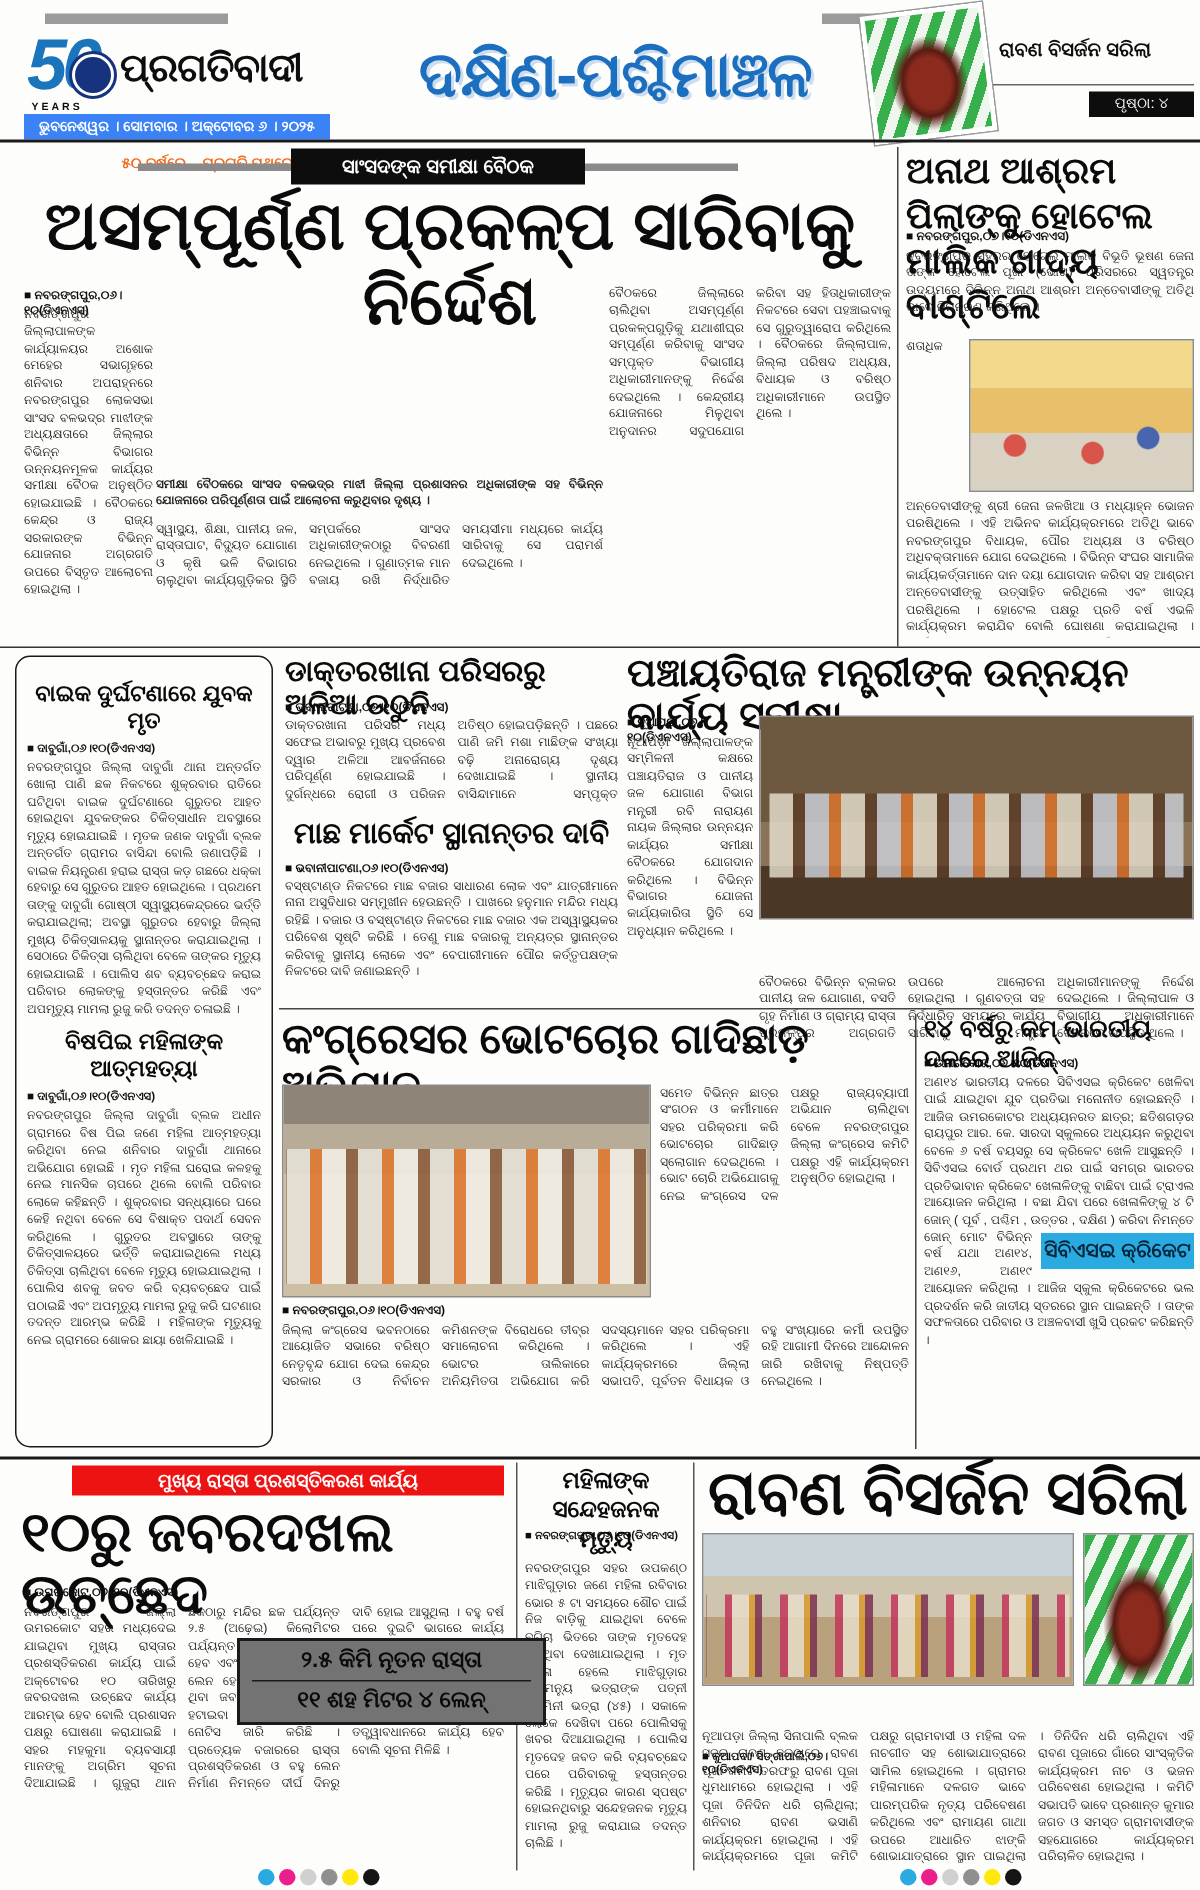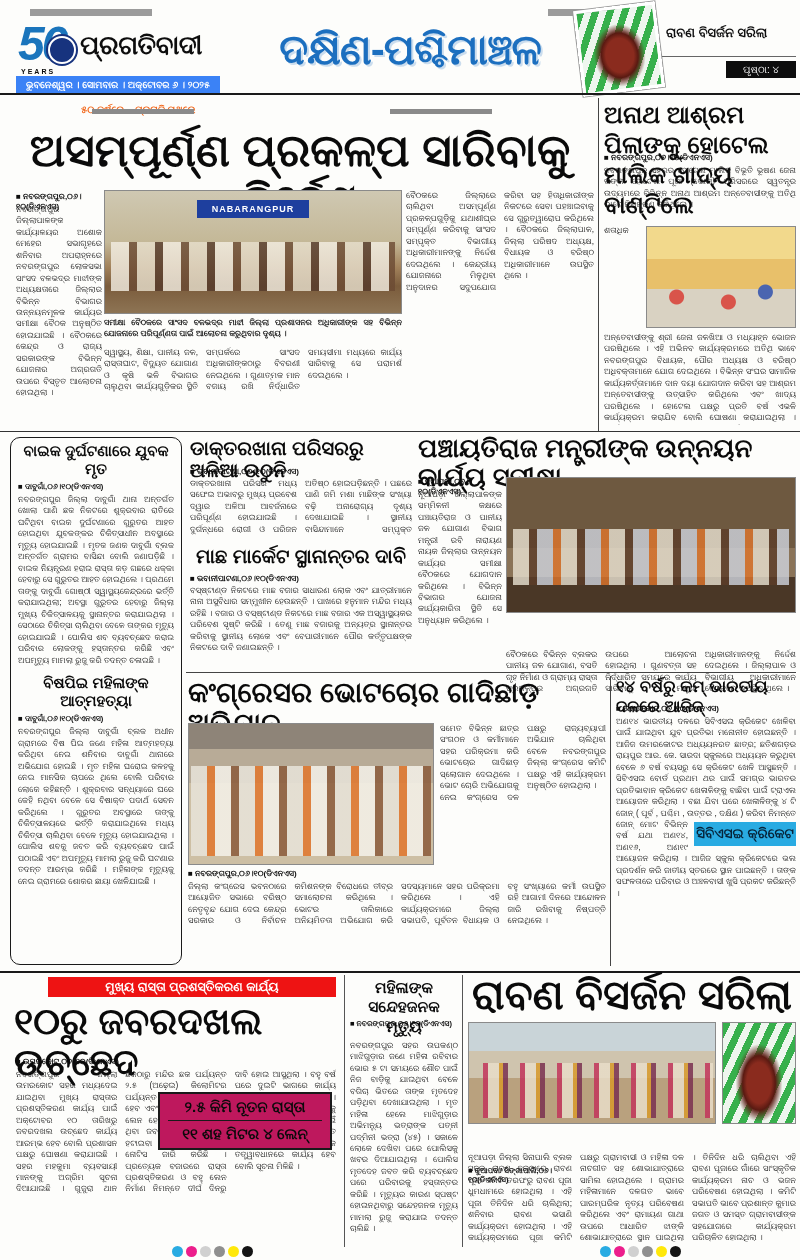--- a/index.html
+++ b/index.html
@@ -65,21 +65,21 @@
   .orph-flow2{left:604px;top:225px;width:192px;height:200px;}
   .orph-photo{float:right;width:148px;height:100px;margin:1px 0 4px 6px;border:1px solid #8a8a8a;
      background:radial-gradient(circle at 20% 70%,#d9544a 0 7px,rgba(0,0,0,0) 8px),
      radial-gradient(circle at 55% 75%,#d9544a 0 7px,rgba(0,0,0,0) 8px),
      radial-gradient(circle at 80% 65%,#4a65b0 0 7px,rgba(0,0,0,0) 8px),
      linear-gradient(180deg,#f2d98c 0 32%,#e8c06a 32% 62%,#d9d2c2 62% 100%);}
   .h-rule-430{left:0;top:431px;width:800px;height:1px;background:#333;}
 
   
   .left-box{left:10px;top:437px;width:172px;height:528px;border:1.5px solid #1a1a1a;border-radius:10px;
-            padding:4px 7px;box-sizing:border-box;}
+            padding:16px 7px;box-sizing:border-box;}
   .box-headline{font-size:15px;font-weight:bold;line-height:1.2;text-align:center;color:#0a0a0a;}
   .box-byline{font-size:7.8px;font-weight:bold;margin:4px 0 2px 0;}
   .box-body{font-size:8.2px;line-height:1.4;text-align:justify;color:#1c1c1c;}
 
   
   .hosp-headline{left:190px;top:438px;width:222px;font-size:19.5px;}
   .hosp-byline{left:190px;top:467px;width:120px;}
   .hosp-body{left:190px;top:478px;width:222px;height:63px;}
   .fish-headline{left:190px;top:546px;width:222px;font-size:19.5px;text-align:center;}
   .fish-byline{left:190px;top:574px;width:140px;}
@@ -116,21 +116,21 @@
   .cbse-box{float:right;width:102px;height:24px;background:#29abe2;color:#06243a;font-size:13.5px;font-weight:bold;
             text-align:center;line-height:24px;margin:3px 0 3px 6px;}
   .h-rule-971{left:0;top:971px;width:800px;height:2px;}
 
   
   .evic-kicker{left:48px;top:977px;width:288px;height:20px;background:#ee1313;color:#fff;font-size:12.5px;
                font-weight:bold;text-align:center;line-height:20px;}
   .evic-headline{left:14px;top:1001px;width:322px;text-align:left;font-size:37px;}
   .evic-byline{left:16px;top:1057px;width:160px;}
   .evic-body{left:16px;top:1069px;width:320px;height:175px;}
-  .road-box{left:158px;top:1092px;width:174px;height:58px;background:#be185d;border:2px solid #1a1a1a;box-sizing:border-box;z-index:3;}
+  .road-box{left:158px;top:1092px;width:206px;height:58px;background:#737373;border:2px solid #1a1a1a;box-sizing:border-box;z-index:3;}
   .road-line{font-size:15px;font-weight:bold;text-align:center;line-height:26px;color:#0a0a0a;}
   .road-div{height:1px;background:#1a1a1a;margin:0 8px;}
   .v-rule-b1{left:344px;top:975px;width:1px;height:272px;background:#555;}
   .death-headline{left:350px;top:978px;width:108px;text-align:center;font-size:15.5px;line-height:1.25;}
   .death-byline{left:350px;top:1019px;width:108px;font-size:7.5px;}
   .death-body{left:350px;top:1040px;width:108px;height:204px;}
   .v-rule-b2{left:462px;top:975px;width:1px;height:272px;background:#555;}
   .rav-headline{left:468px;top:973px;width:328px;text-align:center;font-size:41px;}
   .rav-photo1{left:468px;top:1022px;width:248px;height:102px;position:absolute;
      background:linear-gradient(180deg,#c9d4d8 0 28%,#cfc4ae 28% 55%,#b9a17e 55% 100%);}
@@ -166,26 +166,24 @@
   <div class="abs section-title">ଦକ୍ଷିଣ-ପଶ୍ଚିମାଞ୍ଚଳ</div>
 
   <div class="abs promo-photo"></div>
   <div class="abs promo-title">ରାବଣ ବିସର୍ଜନ ସରିଲା</div>
   <div class="abs promo-rule"></div>
   <div class="abs page-badge">ପୃଷ୍ଠା: ୪</div>
   <div class="abs rule mast-rule"></div>
 
   <div class="abs kick-rule-l"></div>
   <div class="abs kick-rule-r"></div>
+  <div class="abs lead-kicker">ସାଂସଦଙ୍କ ସମୀକ୍ଷା ବୈଠକ</div>
   <div class="abs headline lead-headline">ଅସମ୍ପୂର୍ଣ୍ଣ ପ୍ରକଳ୍ପ ସାରିବାକୁ ନିର୍ଦ୍ଦେଶ</div>
   <div class="abs byline lead-byline">■ ନବରଙ୍ଗପୁର,୦୬।୧୦(ଡିଏନଏସ)</div>
   <div class="abs body-text lead-colA">ନବରଙ୍ଗପୁର ଜିଲ୍ଲାପାଳଙ୍କ କାର୍ଯ୍ୟାଳୟର ଅଶୋକ ମେହେର ସଭାଗୃହରେ ଶନିବାର ଅପରାହ୍ନରେ ନବରଙ୍ଗପୁର ଲୋକସଭା ସାଂସଦ ବଳଭଦ୍ର ମାଝୀଙ୍କ ଅଧ୍ୟକ୍ଷତାରେ ଜିଲ୍ଲାର ବିଭିନ୍ନ ବିଭାଗର ଉନ୍ନୟନମୂଳକ କାର୍ଯ୍ୟର ସମୀକ୍ଷା ବୈଠକ ଅନୁଷ୍ଠିତ ହୋଇଯାଇଛି । ବୈଠକରେ କେନ୍ଦ୍ର ଓ ରାଜ୍ୟ ସରକାରଙ୍କ ବିଭିନ୍ନ ଯୋଜନାର ଅଗ୍ରଗତି ଉପରେ ବିସ୍ତୃତ ଆଲୋଚନା ହୋଇଥିଲା ।</div>
-  <div class="lead-photo photo">
-    <div class="nbp-sign">NABARANGPUR</div>
-  </div>
   <div class="abs lead-caption">ସମୀକ୍ଷା ବୈଠକରେ ସାଂସଦ ବଳଭଦ୍ର ମାଝୀ ଜିଲ୍ଲା ପ୍ରଶାସନର ଅଧିକାରୀଙ୍କ ସହ ବିଭିନ୍ନ ଯୋଜନାରେ ପରିପୂର୍ଣ୍ଣତା ପାଇଁ ଆଲୋଚନା କରୁଥିବାର ଦୃଶ୍ୟ ।</div>
   <div class="abs body-text cols3 lead-colB">ସ୍ୱାସ୍ଥ୍ୟ, ଶିକ୍ଷା, ପାନୀୟ ଜଳ, ରାସ୍ତାଘାଟ, ବିଦ୍ୟୁତ ଯୋଗାଣ ଓ କୃଷି ଭଳି ବିଭାଗର ଚାଲୁଥିବା କାର୍ଯ୍ୟଗୁଡ଼ିକର ସ୍ଥିତି ସମ୍ପର୍କରେ ସାଂସଦ ଅଧିକାରୀଙ୍କଠାରୁ ବିବରଣୀ ନେଇଥିଲେ । ଗୁଣାତ୍ମକ ମାନ ବଜାୟ ରଖି ନିର୍ଦ୍ଧାରିତ ସମୟସୀମା ମଧ୍ୟରେ କାର୍ଯ୍ୟ ସାରିବାକୁ ସେ ପରାମର୍ଶ ଦେଇଥିଲେ ।</div>
   <div class="abs body-text cols2 lead-colC">ବୈଠକରେ ଜିଲ୍ଲାରେ ଚାଲିଥିବା ଅସମ୍ପୂର୍ଣ୍ଣ ପ୍ରକଳ୍ପଗୁଡ଼ିକୁ ଯଥାଶୀଘ୍ର ସମ୍ପୂର୍ଣ୍ଣ କରିବାକୁ ସାଂସଦ ସମ୍ପୃକ୍ତ ବିଭାଗୀୟ ଅଧିକାରୀମାନଙ୍କୁ ନିର୍ଦ୍ଦେଶ ଦେଇଥିଲେ । କେନ୍ଦ୍ରୀୟ ଯୋଜନାରେ ମିଳୁଥିବା ଅନୁଦାନର ସଦୁପଯୋଗ କରିବା ସହ ହିତାଧିକାରୀଙ୍କ ନିକଟରେ ସେବା ପହଞ୍ଚାଇବାକୁ ସେ ଗୁରୁତ୍ୱାରୋପ କରିଥିଲେ । ବୈଠକରେ ଜିଲ୍ଲାପାଳ, ଜିଲ୍ଲା ପରିଷଦ ଅଧ୍ୟକ୍ଷ, ବିଧାୟକ ଓ ବରିଷ୍ଠ ଅଧିକାରୀମାନେ ଉପସ୍ଥିତ ଥିଲେ ।</div>
   <div class="abs v-rule-lead"></div>
 
   <div class="abs headline orph-headline">ଅନାଥ ଆଶ୍ରମ ପିଲାଙ୍କୁ ହୋଟେଲ ମାଲିକ ଖାଦ୍ୟ ବାଣ୍ଟିଲେ</div>
   <div class="abs byline orph-byline">■ ନବରଙ୍ଗପୁର,୦୬।୧୦(ଡିଏନଏସ)</div>
   <div class="abs body-text orph-body1">ନବରଙ୍ଗପୁର ସହରର ହୋଟେଲ ମାଲିକ ବିଭୂତି ଭୂଷଣ ଜେନା ତାଙ୍କ ହୋଟେଲ ପୂଜା (ଭୋଗ) ପରିସରରେ ସ୍ୱତନ୍ତ୍ର ଉଦ୍ୟମରେ ବିଭିନ୍ନ ଅନାଥ ଆଶ୍ରମ ଅନ୍ତେବାସୀଙ୍କୁ ଅତିଥି ଭାବେ ନିମନ୍ତ୍ରଣ କରିଥିଲେ ।</div>
   <div class="abs body-text orph-flow2">
     <div class="orph-photo"></div>

